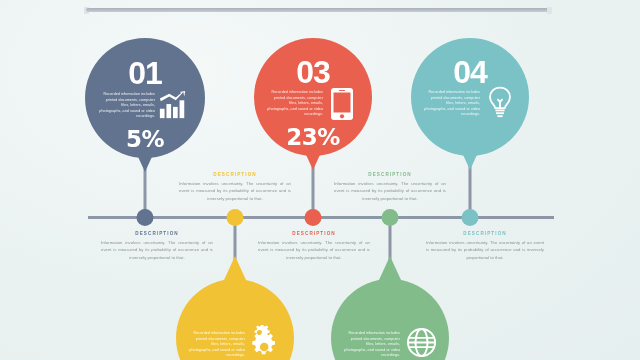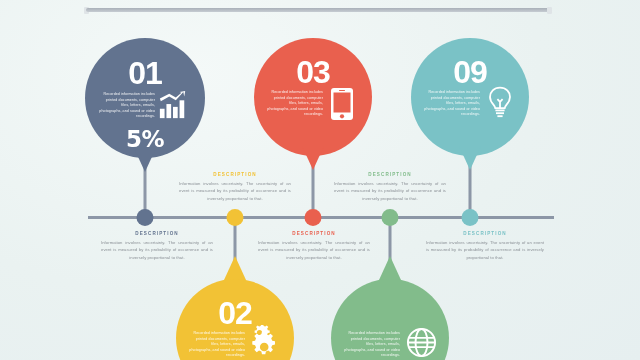--- a/index.html
+++ b/index.html
@@ -210,45 +210,45 @@
     <div class="pin-tail" style="top:108px; border-top:24px solid #e9604e;"></div>
     <div class="pin-inner">
       <div class="pin-number" style="top:18px;">03</div>
       <div class="pin-body left-align" style="left:12px; top:52px; width:57px;">Recorded information includes printed documents, computer files, letters, emails, photographs, and sound or video recordings.</div>
       <svg class="pin-icon" style="left:76px; top:49px; width:24px; height:34px;" viewBox="0 0 24 34" fill="#ffffff">
         <rect x="1" y="1" width="22" height="32" rx="3" ry="3"></rect>
         <rect x="3.5" y="5.5" width="17" height="20" fill="#e9604e"></rect>
         <circle cx="12" cy="29.3" r="2.1" fill="#e9604e"></circle>
         <rect x="9" y="3" width="6" height="1.1" rx=".5" fill="#e9604e"></rect>
       </svg>
+      <div class="pin-pct" style="top:88px;">23%</div>
     </div>
   </div>
 
   <div class="pin up" style="left:470px; top:38px; width:118px; height:118px;">
     <div class="pin-circle" style="width:118px;height:118px;background:#7ac2c6;"></div>
     <div class="pin-tail" style="top:108px; border-top:24px solid #7ac2c6;"></div>
     <div class="pin-inner">
-      <div class="pin-number" style="top:18px;">09</div>
+      <div class="pin-number" style="top:18px;">04</div>
       <div class="pin-body left-align" style="left:12px; top:52px; width:57px;">Recorded information includes printed documents, computer files, letters, emails, photographs, and sound or video recordings.</div>
       <svg class="pin-icon" style="left:76px; top:48px; width:26px; height:34px;" viewBox="0 0 26 34" fill="none" stroke="#ffffff" stroke-width="1.8">
         <path d="M13 1.6 C7 1.6 3 5.8 3 11 c0 3.6 2 6 3.6 7.8 c1 1.2 1.6 2.2 1.7 3.4 h9.4 c.1-1.2 .7-2.2 1.7-3.4 C21 17 23 14.6 23 11 c0-5.2-4-9.4-10-9.4 Z"></path>
         <path d="M8.4 24.4 h9.2"></path>
         <path d="M9 27.2 h8"></path>
         <path d="M10.4 30.2 h5.2"></path>
         <path d="M13 22.2 v-6.4"></path>
         <path d="M13 15.8 l-2.6-2.6 M13 15.8 l2.6-2.6"></path>
       </svg>
     </div>
   </div>
 
   <div class="pin down" style="left:235px; top:279px; width:118px; height:118px;">
     <div class="pin-tail" style="top:-23px; border-bottom:24px solid #f2c235;"></div>
     <div class="pin-circle" style="width:118px;height:118px;background:#f2c235;"></div>
     <div class="pin-inner">
-      <div class="pin-number" style="top:18px;">02</div>
       <div class="pin-body left-align" style="left:12px; top:52px; width:57px;">Recorded information includes printed documents, computer files, letters, emails, photographs, and sound or video recordings.</div>
       <svg class="pin-icon" style="left:74px; top:46px; width:32px; height:32px;" viewBox="0 0 32 32" fill="#ffffff">
         <path d="M12 13.2 l2.6-.5 .9-2.2 -1.6-2.1 2.2-2.2 2.1 1.6 2.2-.9 .5-2.6 h3.1 l.5 2.6 2.2 .9 2.1-1.6 2.2 2.2 -1.6 2.1 .9 2.2 2.6 .5 v3.1 l-2.6 .5 -.9 2.2 1.6 2.1 -2.2 2.2 -2.1-1.6 -2.2 .9 -.5 2.6 h-3.1 l-.5-2.6 -2.2-.9 -2.1 1.6 -2.2-2.2 1.6-2.1 -.9-2.2 -2.6-.5 Z" transform="translate(-4,-4) scale(.72)"></path>
         <circle cx="9.5" cy="7.6" r="2.6" fill="#f2c235"></circle>
         <path d="M4 18.6 l3.4-.7 1.2-2.9 -2.1-2.8 2.9-2.9 2.8 2.1 2.9-1.2 .7-3.4 h4.1 l.7 3.4 2.9 1.2 2.8-2.1 2.9 2.9 -2.1 2.8 1.2 2.9 3.4 .7 v4.1 l-3.4 .7 -1.2 2.9 2.1 2.8 -2.9 2.9 -2.8-2.1 -2.9 1.2 -.7 3.4 h-4.1 l-.7-3.4 -2.9-1.2 -2.8 2.1 -2.9-2.9 2.1-2.8 -1.2-2.9 -3.4-.7 Z" transform="translate(-1,1) scale(.82)"></path>
         <circle cx="14.2" cy="22" r="4.3" fill="#f2c235"></circle>
       </svg>
 
     </div>
   </div>

